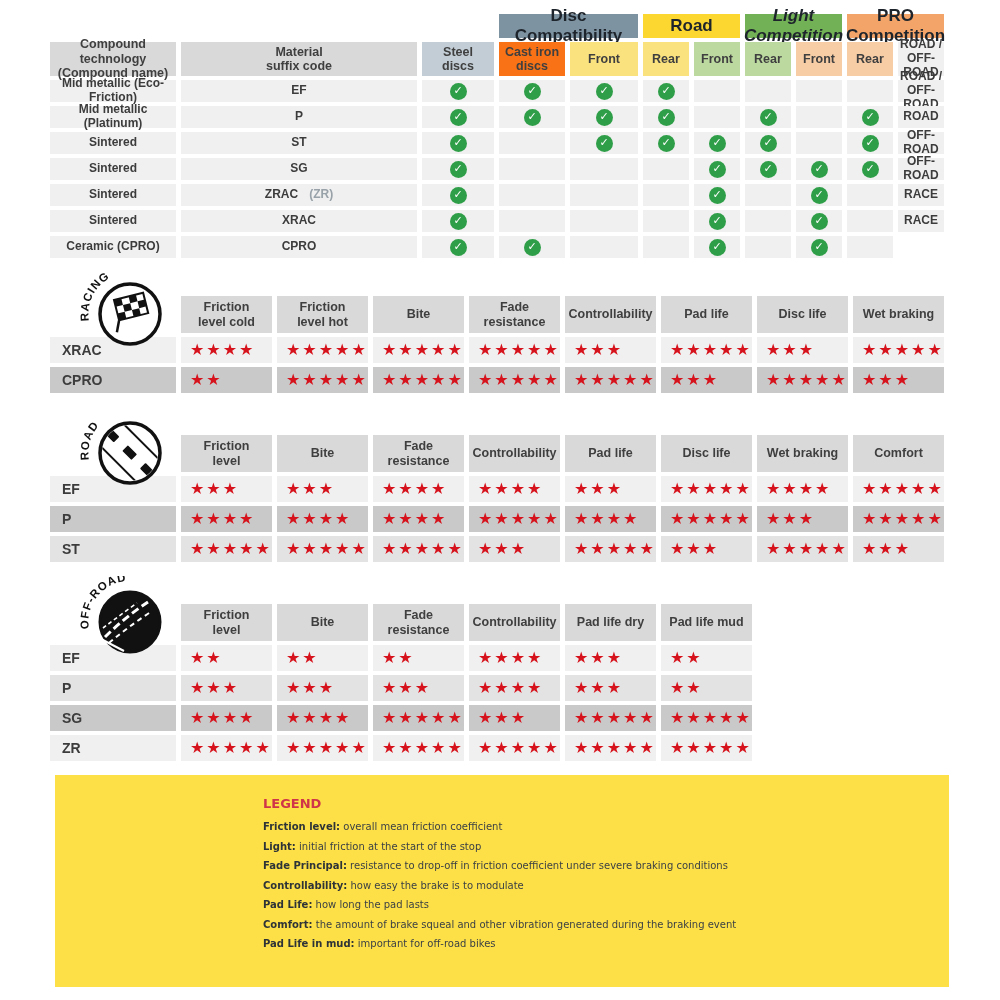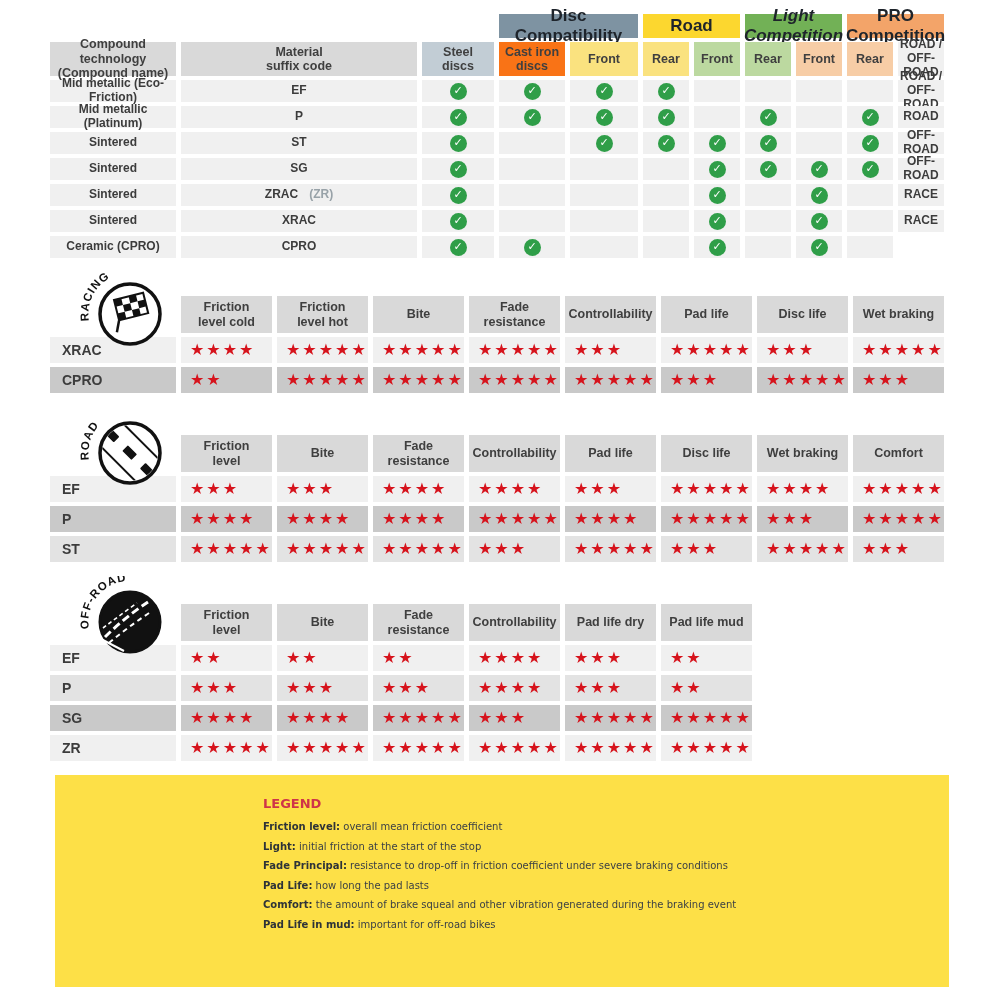--- a/index.html
+++ b/index.html
@@ -316,19 +316,20 @@
         <div class="cell stars-cell shade-light"><span class="stars" style="color: rgb(214, 19, 28);">★★★★★</span></div>
       </div>
   </section>
 
   <div class="legend-box" id="legend-box" style="background: #fde047;">
     <div class="legend-title" id="legend-title" style="color: rgb(207, 52, 72);">LEGEND</div>
     <div id="legend-items">
         <div class="legend-line"><span class="legend-term">Friction level:</span> <span class="legend-def">overall mean friction coefficient</span></div>
         <div class="legend-line"><span class="legend-term">Light:</span> <span class="legend-def">initial friction at the start of the stop</span></div>
         <div class="legend-line"><span class="legend-term">Fade Principal:</span> <span class="legend-def">resistance to drop-off in friction coefficient under severe braking conditions</span></div>
+        <div class="legend-line"><span class="legend-term">Controllability:</span> <span class="legend-def">how easy the brake is to modulate</span></div>
         <div class="legend-line"><span class="legend-term">Pad Life:</span> <span class="legend-def">how long the pad lasts</span></div>
         <div class="legend-line"><span class="legend-term">Comfort:</span> <span class="legend-def">the amount of brake squeal and other vibration generated during the braking event</span></div>
         <div class="legend-line"><span class="legend-term">Pad Life in mud:</span> <span class="legend-def">important for off-road bikes</span></div>
       </div>
   </div>
 
 </div>
 
 </body></html>

